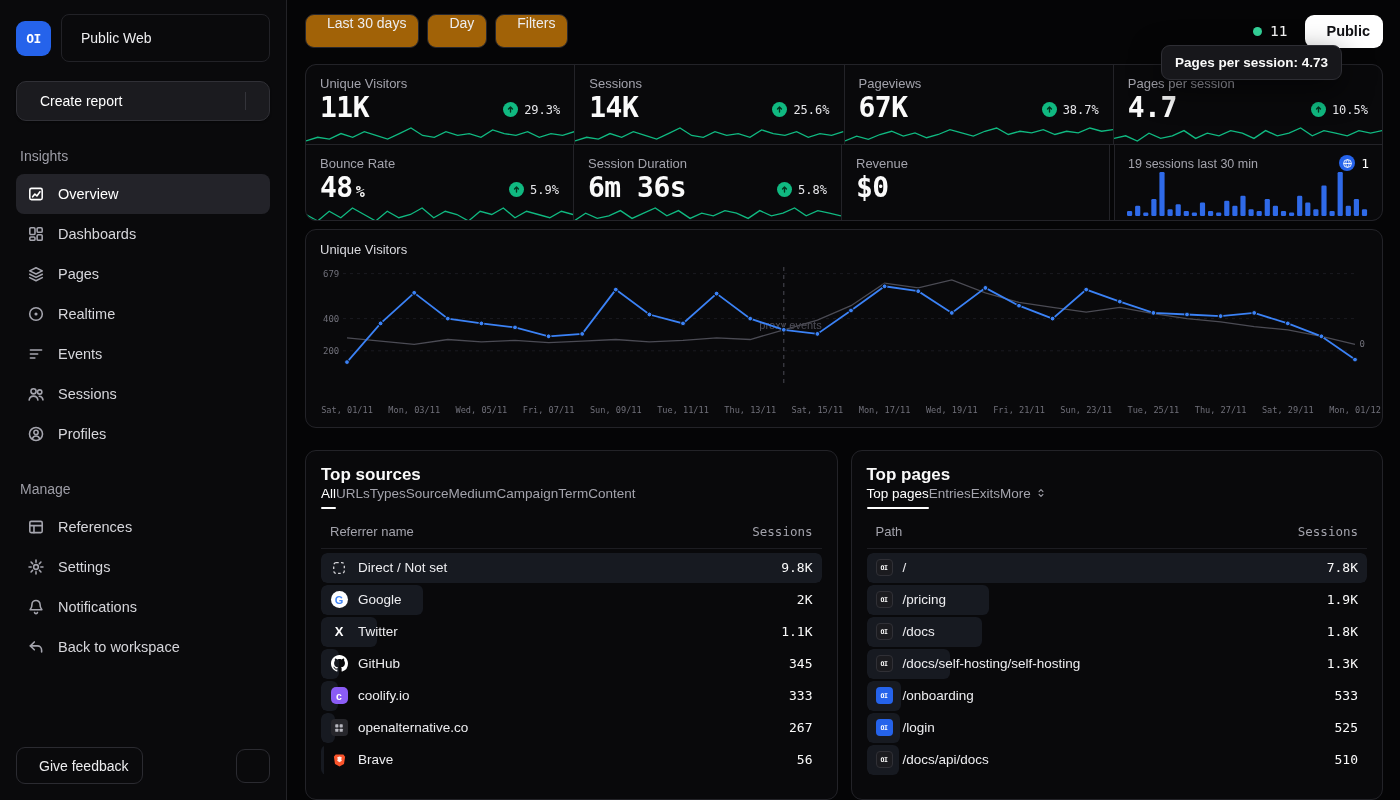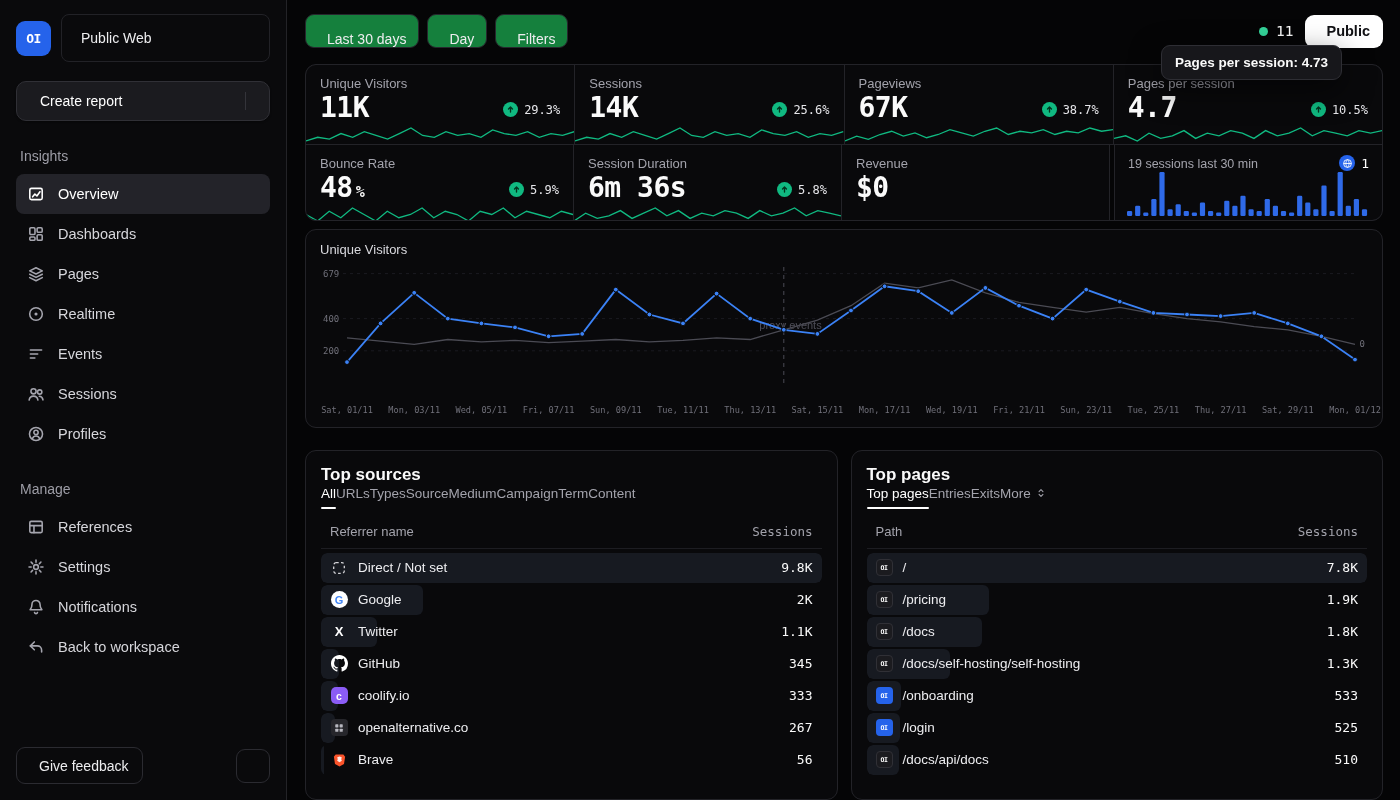--- a/index.html
+++ b/index.html
@@ -27,23 +27,23 @@
 .nav-item .nicon svg{width:18px;height:18px}
 .nav-item.active{background:#232329;color:#fff}
 .nav-item.active .nicon{color:#fff}
 .sidebar-footer{margin-top:auto;display:flex;align-items:center;justify-content:space-between}
 .feedback-btn{height:37px;border:1px solid #2b2b31;border-radius:9px;padding:0 13px;display:flex;align-items:center;gap:9px;color:#ededef;font-weight:500}
 .feedback-btn .ficon{color:#c7c7cd;display:flex}
 .user-btn{width:34px;height:34px;border:1px solid #2b2b31;border-radius:9px;display:flex;align-items:center;justify-content:center;color:#c7c7cd}
 
 .main{flex:1;position:relative;padding:14px 17px 0 18px;background:#050506;display:flex;flex-direction:column;overflow:hidden}
 .toolbar{display:flex;align-items:center;gap:8px;height:34px}
-.tb-btn{height:34px;border:1px solid #27272d;background:#15803d;border-radius:9px;padding:0 12px;display:flex;align-items:flex-end;gap:9px;color:#ededef;font-weight:500}
+.tb-btn{height:34px;border:1px solid #27272d;background:#a16207;border-radius:9px;padding:0 12px;display:flex;align-items:flex-start;gap:9px;color:#ededef;font-weight:500}
 .tb-btn .tbicon{color:#d4d4d8;display:flex}
-.tb-right{margin-left:auto;display:flex;align-items:center;gap:12px}
+.tb-right{margin-left:auto;display:flex;align-items:center;gap:18px}
 .live-btn{display:flex;align-items:center;gap:8px;font-weight:500;font-size:14.5px}
 .live-dot{width:9px;height:9px;border-radius:50%;background:#34d399}
 .public-btn{height:33px;background:#fff;color:#121215;border-radius:9px;padding:0 13px;display:flex;align-items:center;gap:8px;font-weight:600;font-size:14.5px}
 .public-btn .pbicon{display:flex}
 .tooltip{position:absolute;top:45px;right:58px;z-index:30;background:#17171b;border:1px solid #2e2e34;border-radius:9px;padding:9px 13px;font-size:13.5px;font-weight:600;box-shadow:0 10px 30px rgba(0,0,0,.55)}
 
 .metrics-block{margin-top:16px;border:1px solid #232328;border-radius:11px;overflow:hidden;background:#232328;display:flex;flex-direction:column;gap:1px}
 .mrow1{display:grid;grid-template-columns:1fr 1fr 1fr 1fr;gap:1px}
 .mrow2{display:grid;grid-template-columns:1fr 1fr 1fr 4px 1fr;gap:1px}
 .mcell{background:#09090b;height:79px;position:relative;padding:11px 14px;overflow:hidden}

